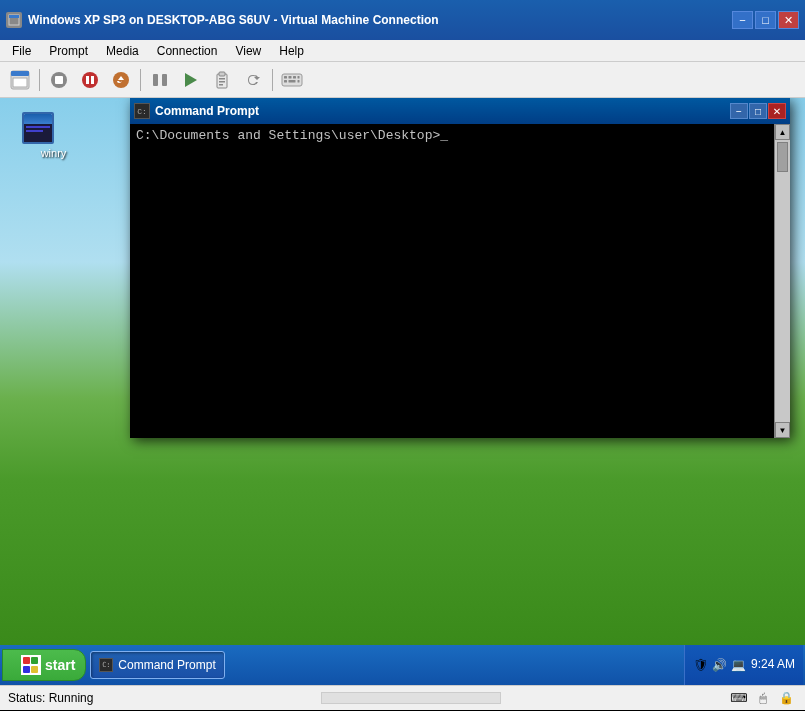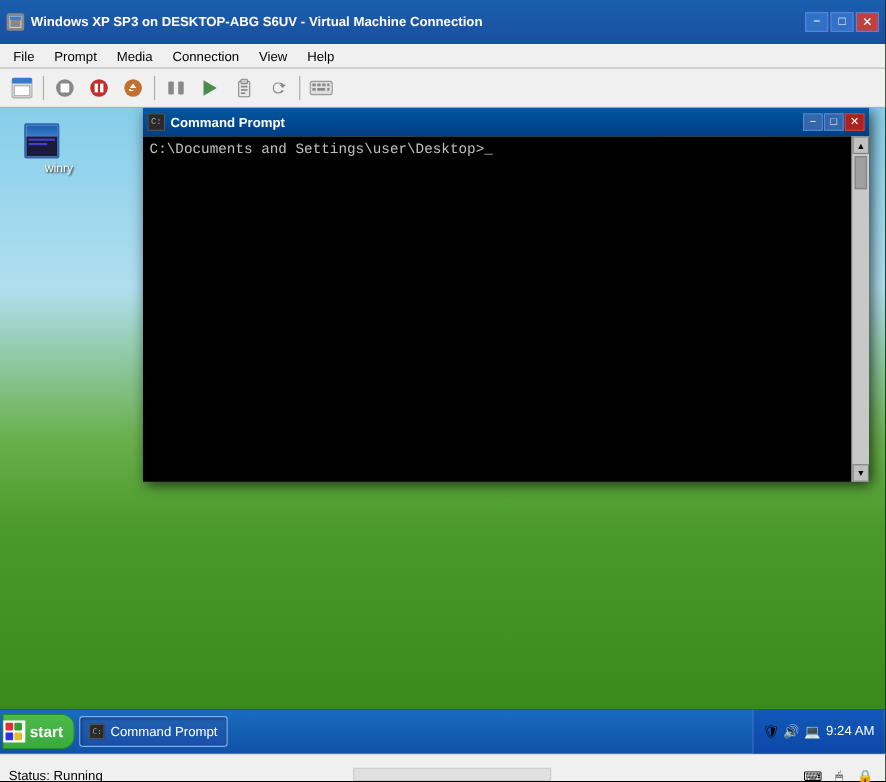--- a/index.html
+++ b/index.html
@@ -269,21 +269,21 @@
       display: flex; align-items: center;
       padding: 0 2px;
       position: relative;
     }
     .start-btn {
       height: 32px;
       background: linear-gradient(to bottom, #4cbb4c, #3aaa3a);
       border: 1px solid #2a8a2a;
       border-radius: 0 12px 12px 0;
       display: flex; align-items: center; gap: 4px;
-      padding: 0 10px 0 0;
+      padding: 0 10px 0 18px;
       cursor: pointer;
       color: #fff;
       font-weight: bold;
       font-size: 14px;
     }
     .start-logo {
       width: 20px; height: 20px;
       background: #fff;
       display: flex; flex-wrap: wrap;
       gap: 1px; padding: 2px;
@@ -342,21 +342,21 @@
       font-size: 12px;
       text-align: center;
       line-height: 1.3;
     }
 
     
     .vm-statusbar {
       height: 24px;
       background: #f0f0f0;
       border-top: 1px solid #ccc;
-      display: flex; align-items: flex-start; justify-content: space-between;
+      display: flex; align-items: center; justify-content: space-between;
       padding: 12px 8px;
     }
     .status-left {
       font-size: 12px; color: #000;
     }
     .status-right {
       display: flex; align-items: center; gap: 4px;
     }
     .status-icon {
       width: 20px; height: 16px;

